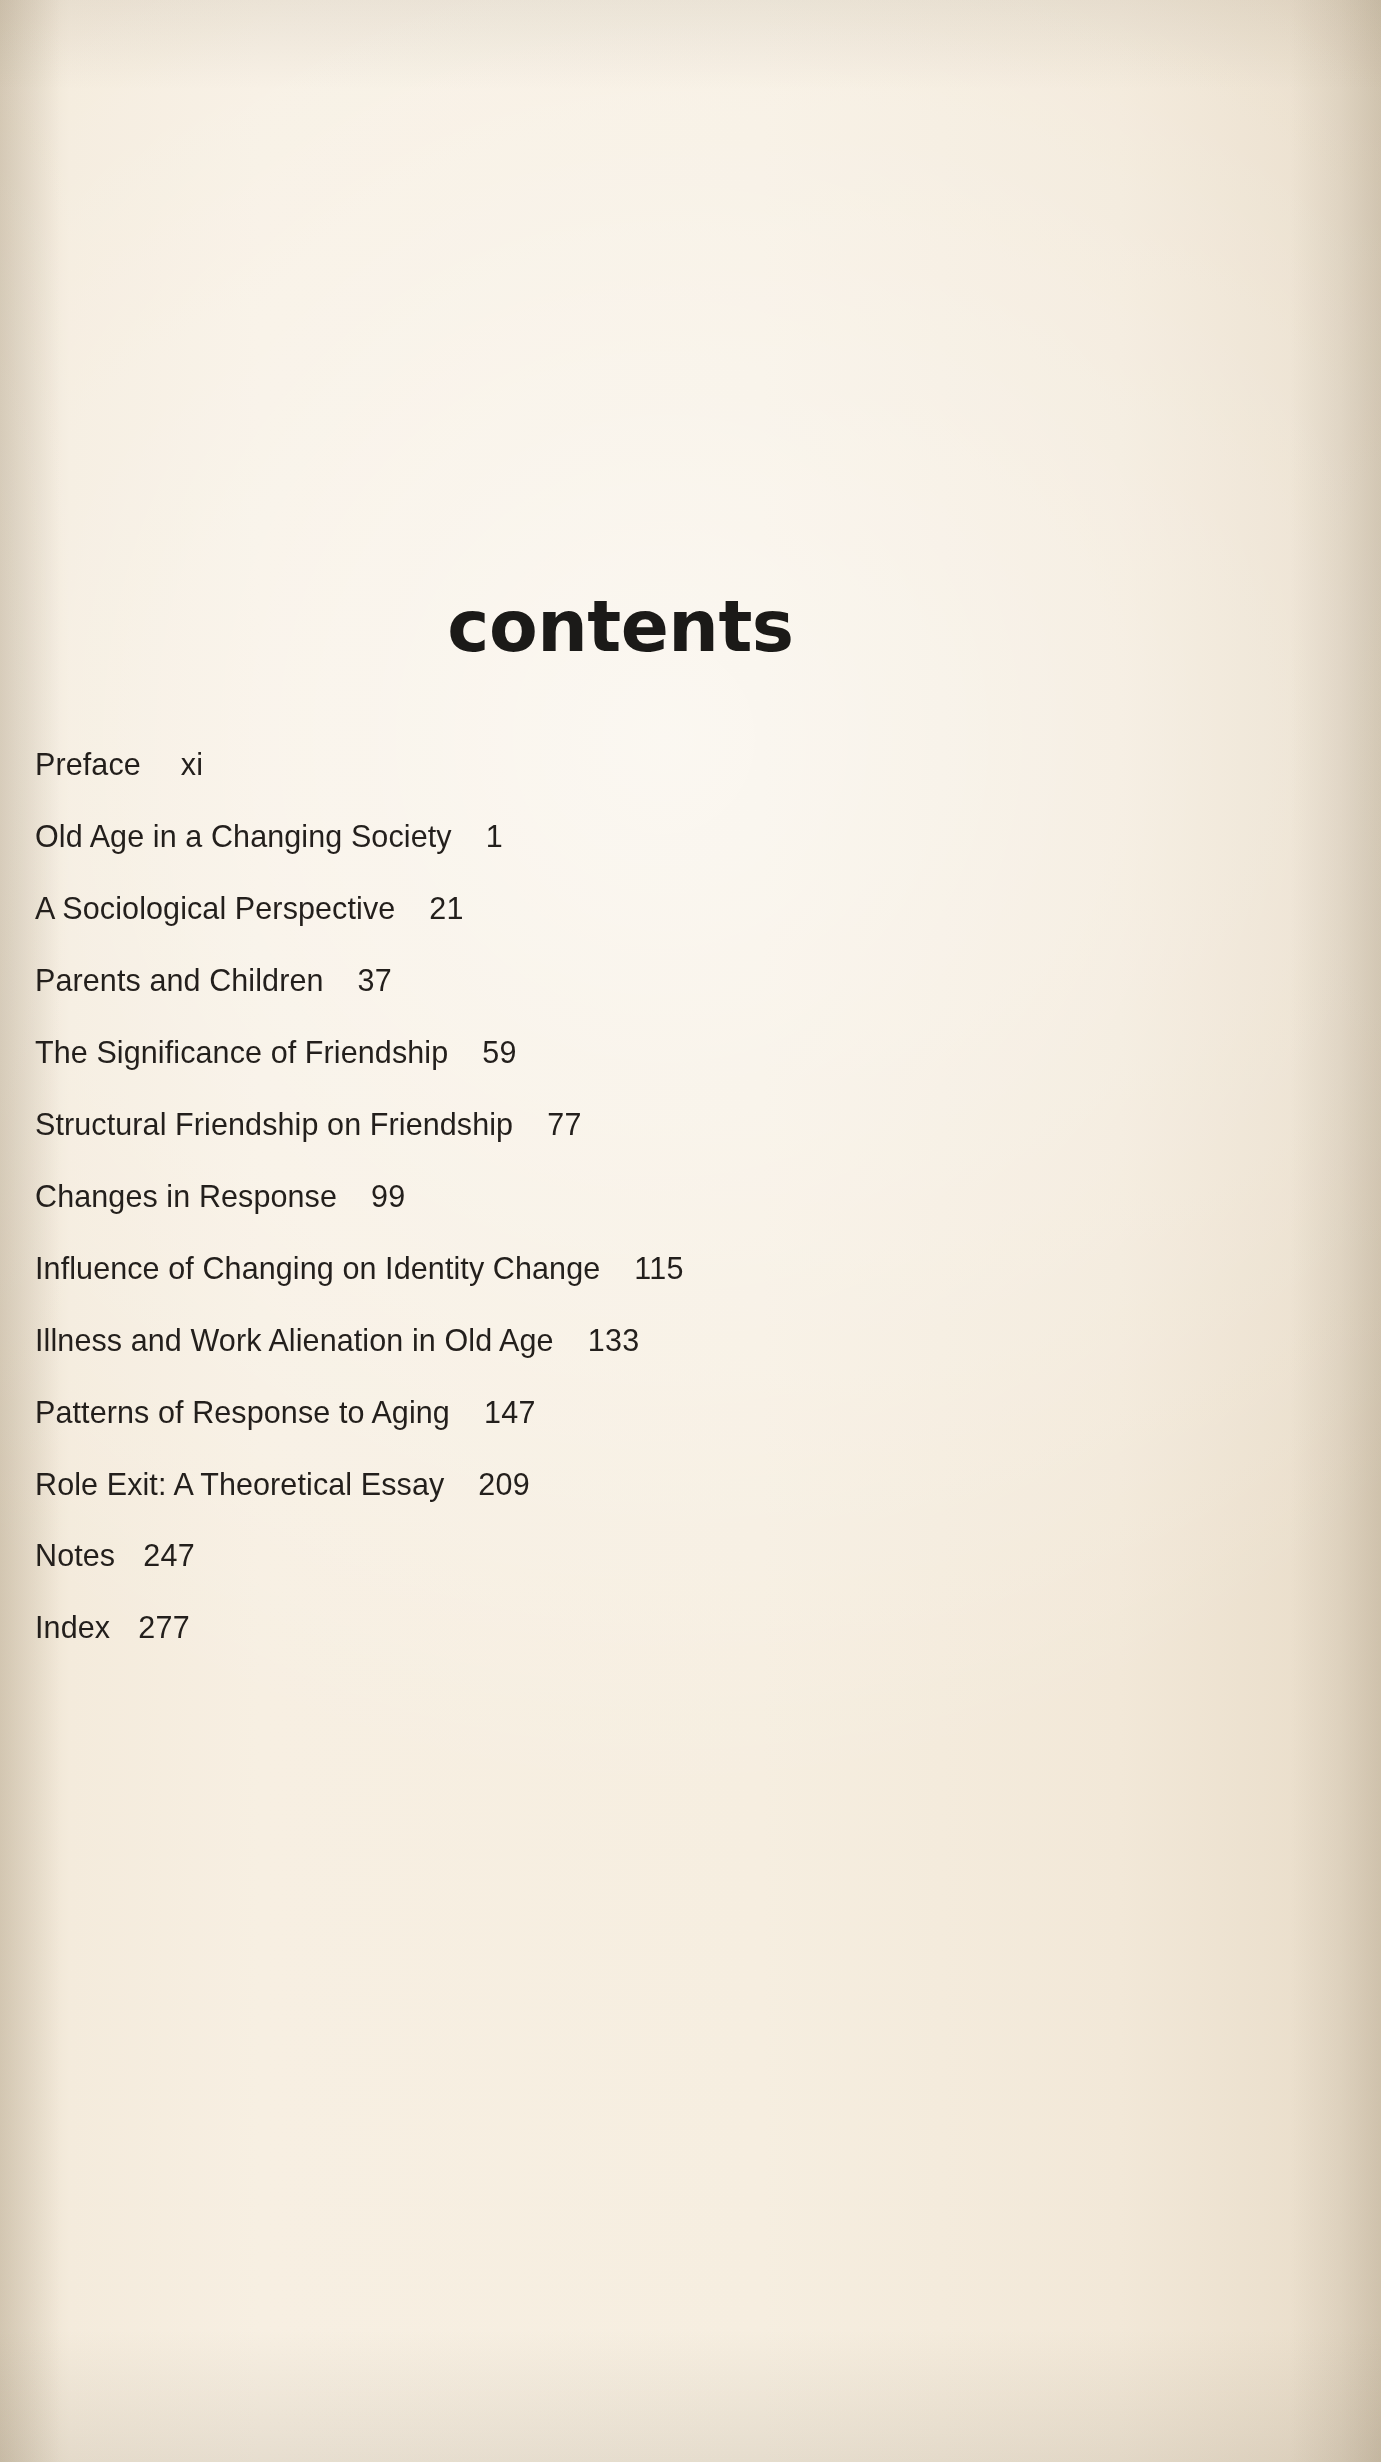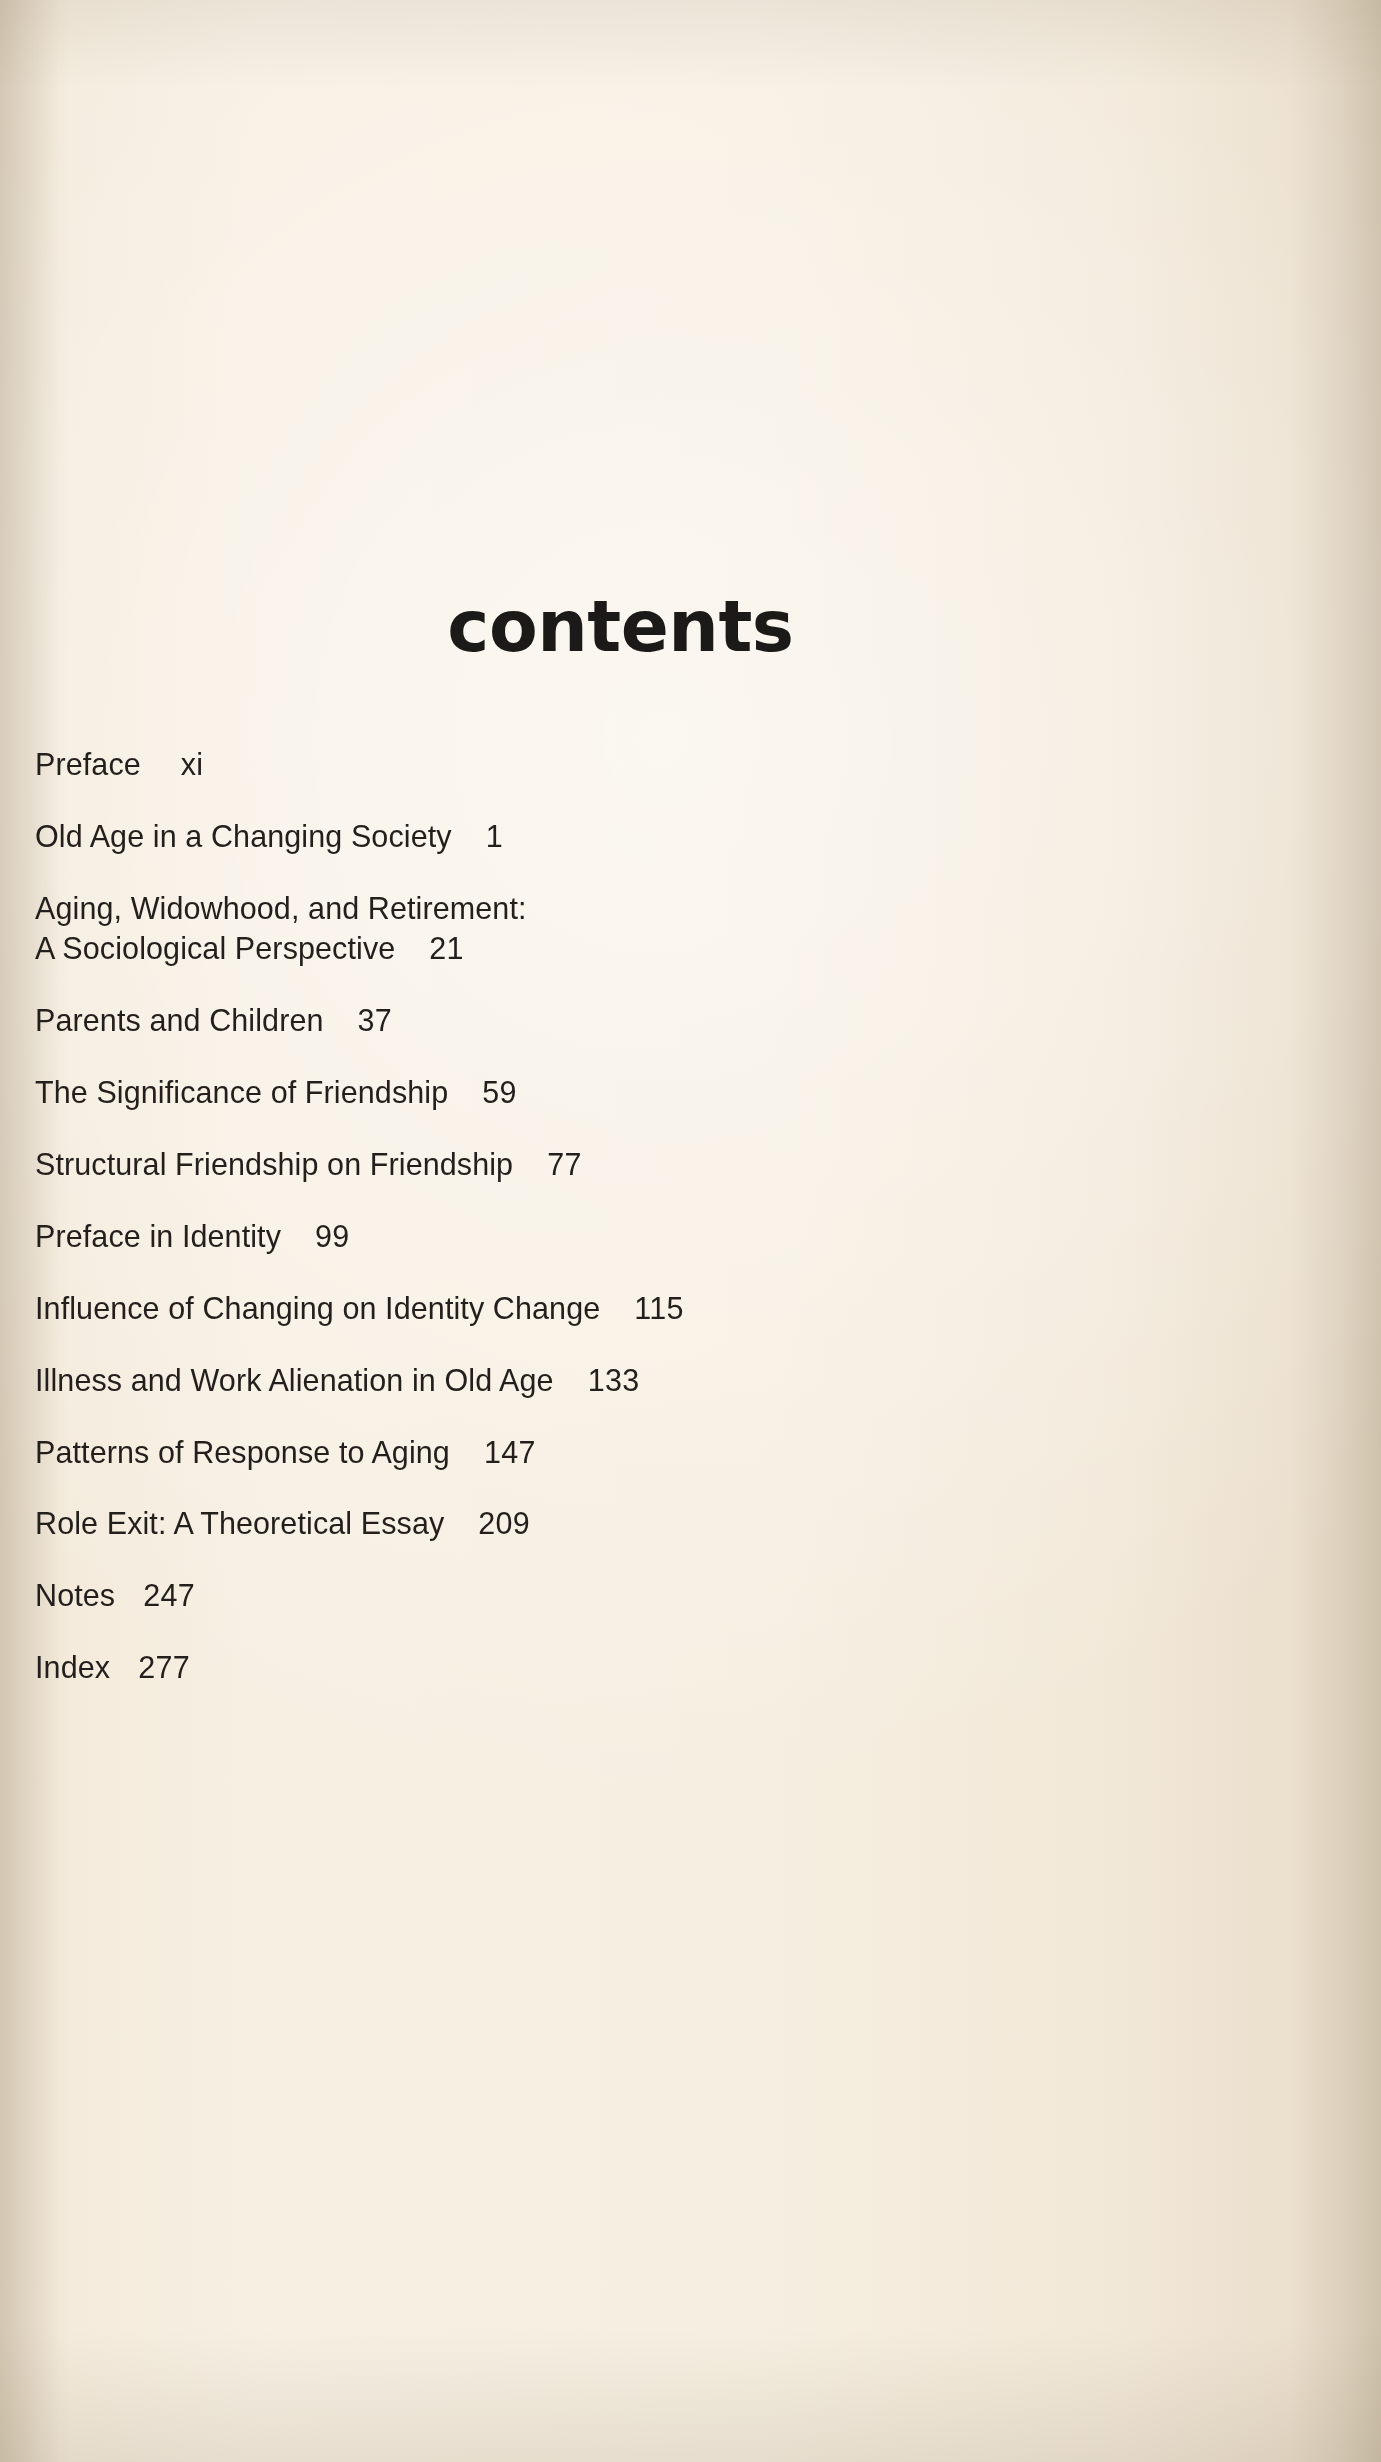--- a/index.html
+++ b/index.html
@@ -84,25 +84,25 @@
 <body>
 
 <div class="page">
   <div class="content">
 
     <h1 class="toc-title">contents</h1>
 
     <div class="toc-list">
         <div class="toc-entry"><span>Preface</span><span class="gap-l"></span><span class="pg">xi</span></div>
         <div class="toc-entry"><span>Old Age in a Changing Society</span><span class="gap-m"></span><span class="pg">1</span></div>
-        <div class="toc-entry"><span>Aging, Widowhood, and Retirement:</span><span class="line2"><span>A Sociological Perspective</span><span class="gap-m"></span><span class="pg">21</span></span></div>
+        <div class="toc-entry"><span class="line2"><span>A Sociological Perspective</span><span class="gap-m"></span><span class="pg">21</span></span></div>
         <div class="toc-entry"><span>Parents and Children</span><span class="gap-m"></span><span class="pg">37</span></div>
         <div class="toc-entry"><span>The Significance of Friendship</span><span class="gap-m"></span><span class="pg">59</span></div>
         <div class="toc-entry"><span>Structural Friendship on Friendship</span><span class="gap-m"></span><span class="pg">77</span></div>
-        <div class="toc-entry"><span>Preface in Identity</span><span class="gap-m"></span><span class="pg">99</span></div>
+        <div class="toc-entry"><span>Changes in Response</span><span class="gap-m"></span><span class="pg">99</span></div>
         <div class="toc-entry"><span>Influence of Changing on Identity Change</span><span class="gap-m"></span><span class="pg">115</span></div>
         <div class="toc-entry"><span>Illness and Work Alienation in Old Age</span><span class="gap-m"></span><span class="pg">133</span></div>
         <div class="toc-entry"><span>Patterns of Response to Aging</span><span class="gap-m"></span><span class="pg">147</span></div>
         <div class="toc-entry"><span>Role Exit: A Theoretical Essay</span><span class="gap-m"></span><span class="pg">209</span></div>
         <div class="toc-entry"><span>Notes</span><span class="gap-s"></span><span class="pg">247</span></div>
         <div class="toc-entry"><span>Index</span><span class="gap-s"></span><span class="pg">277</span></div>
       </div>
 
   </div>
 </div>

